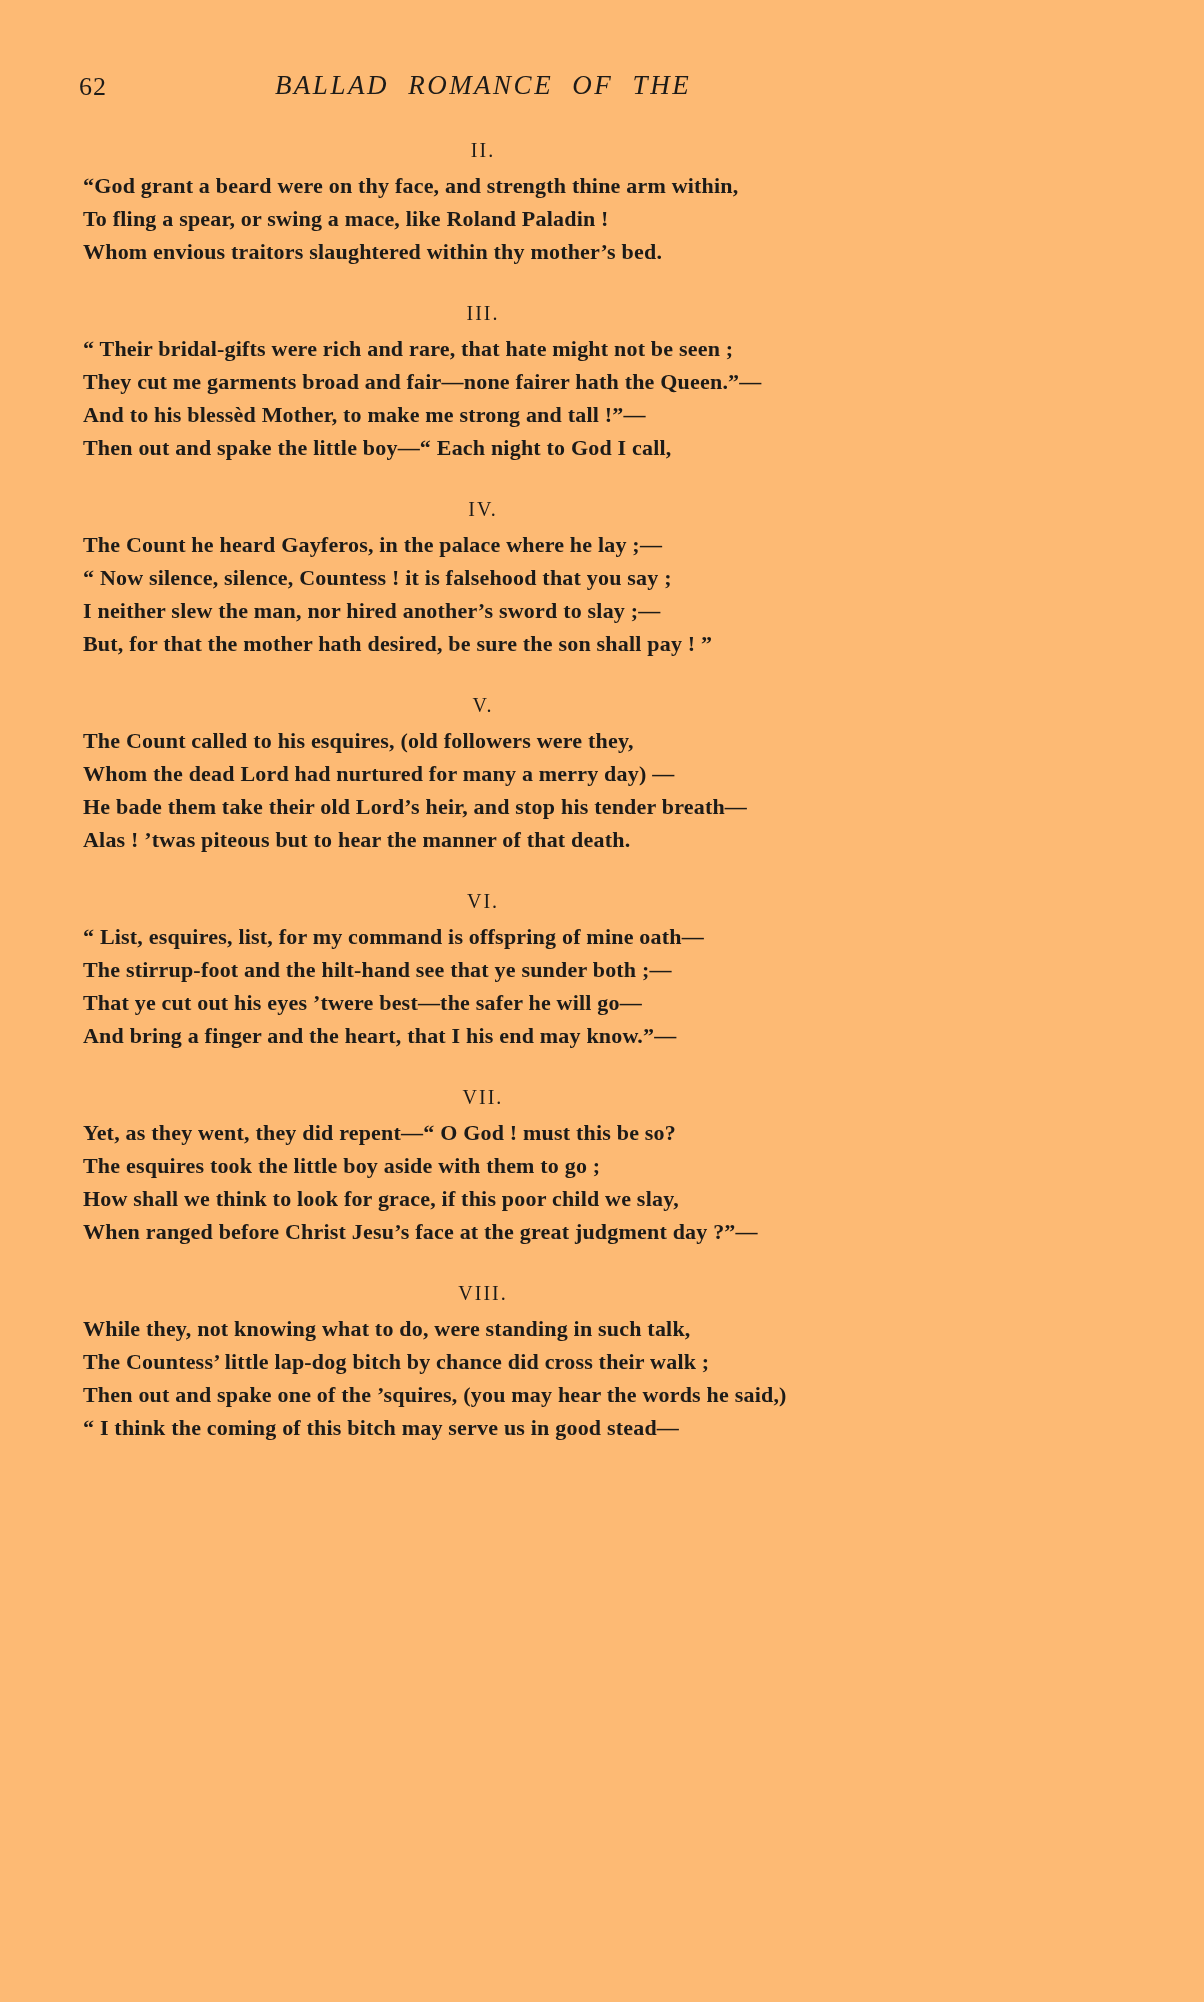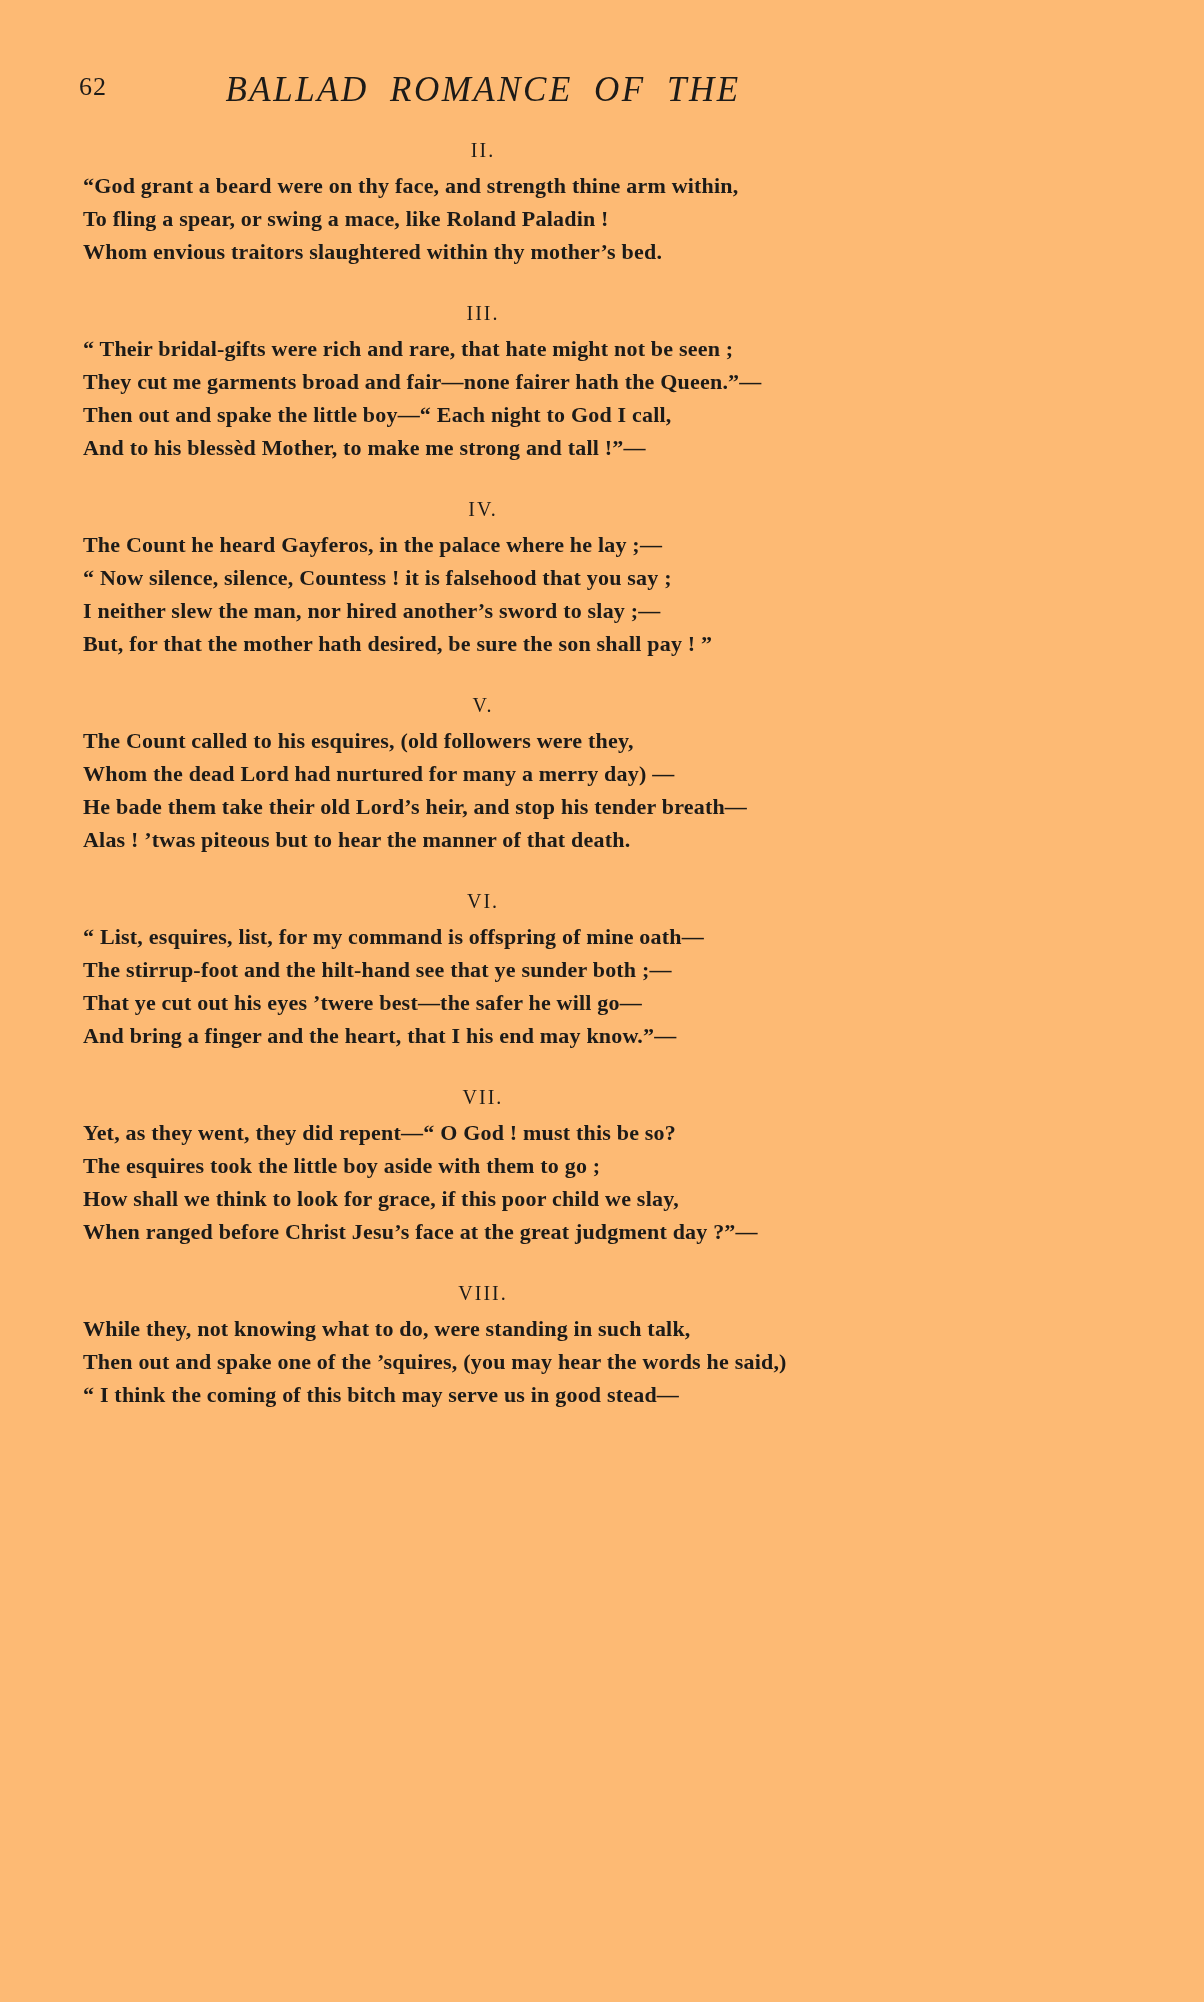--- a/index.html
+++ b/index.html
@@ -35,21 +35,21 @@
     position: absolute;
     left: -4px;
     top: 2px;
     font-size: 26px;
     letter-spacing: 1px;
   }
   .running-header {
     display: block;
     text-align: center;
     font-style: italic;
-    font-size: 35px;
+    font-size: 27px;
     letter-spacing: 2.5px;
     word-spacing: 10px;
   }
   .stanza {
     margin-bottom: 29px;
   }
   .numeral {
     text-align: center;
     font-size: 20px;
     letter-spacing: 2px;
@@ -79,22 +79,22 @@
       <div class="numeral">II.</div>
       <div class="verse-line">“God grant a beard were on thy face, and strength thine arm within,</div>
       <div class="verse-line">To fling a spear, or swing a mace, like Roland Paladin !</div>
       <div class="verse-line">Whom envious traitors slaughtered within thy mother’s bed.</div>
     </div>
 
     <div class="stanza">
       <div class="numeral">III.</div>
       <div class="verse-line">“ Their bridal-gifts were rich and rare, that hate might not be seen ;</div>
       <div class="verse-line">They cut me garments broad and fair—none fairer hath the Queen.”—</div>
+      <div class="verse-line">And to his blessèd Mother, to make me strong and tall !”—</div>
       <div class="verse-line">Then out and spake the little boy—“ Each night to God I call,</div>
-      <div class="verse-line">And to his blessèd Mother, to make me strong and tall !”—</div>
     </div>
 
     <div class="stanza">
       <div class="numeral">IV.</div>
       <div class="verse-line">The Count he heard Gayferos, in the palace where he lay ;—</div>
       <div class="verse-line">“ Now silence, silence, Countess ! it is falsehood that you say ;</div>
       <div class="verse-line">I neither slew the man, nor hired another’s sword to slay ;—</div>
       <div class="verse-line">But, for that the mother hath desired, be sure the son shall pay ! ”</div>
     </div>
 
@@ -118,18 +118,19 @@
       <div class="numeral">VII.</div>
       <div class="verse-line">Yet, as they went, they did repent—“ O God ! must this be so?</div>
       <div class="verse-line">The esquires took the little boy aside with them to go ;</div>
       <div class="verse-line">How shall we think to look for grace, if this poor child we slay,</div>
       <div class="verse-line">When ranged before Christ Jesu’s face at the great judgment day ?”—</div>
     </div>
 
     <div class="stanza">
       <div class="numeral">VIII.</div>
       <div class="verse-line">While they, not knowing what to do, were standing in such talk,</div>
+      <div class="verse-line">The Countess’ little lap-dog bitch by chance did cross their walk ;</div>
       <div class="verse-line">Then out and spake one of the ’squires, (you may hear the words he said,)</div>
       <div class="verse-line">“ I think the coming of this bitch may serve us in good stead—</div>
     </div>
 
   </div>
 </div>
 
 </body></html>

